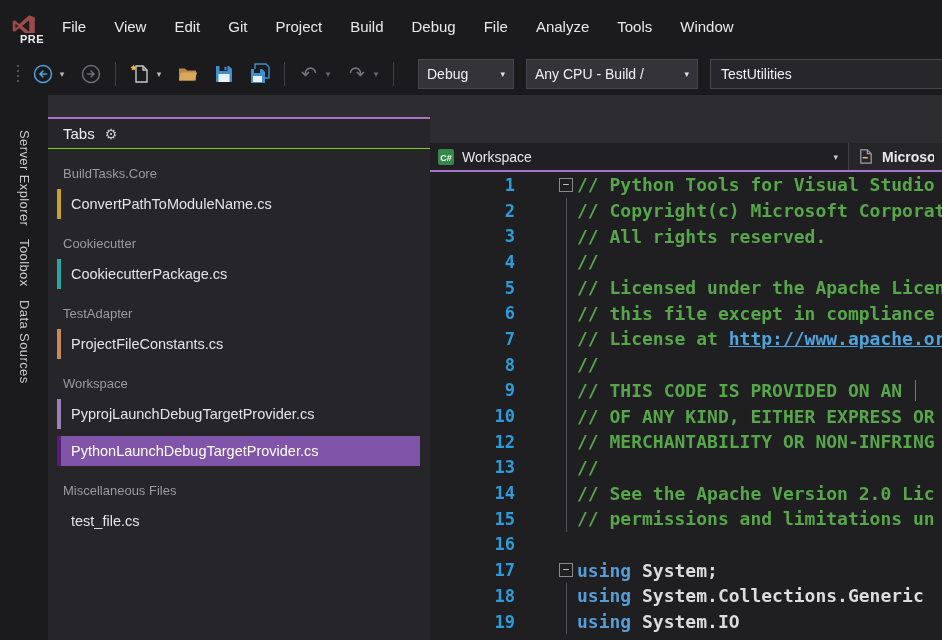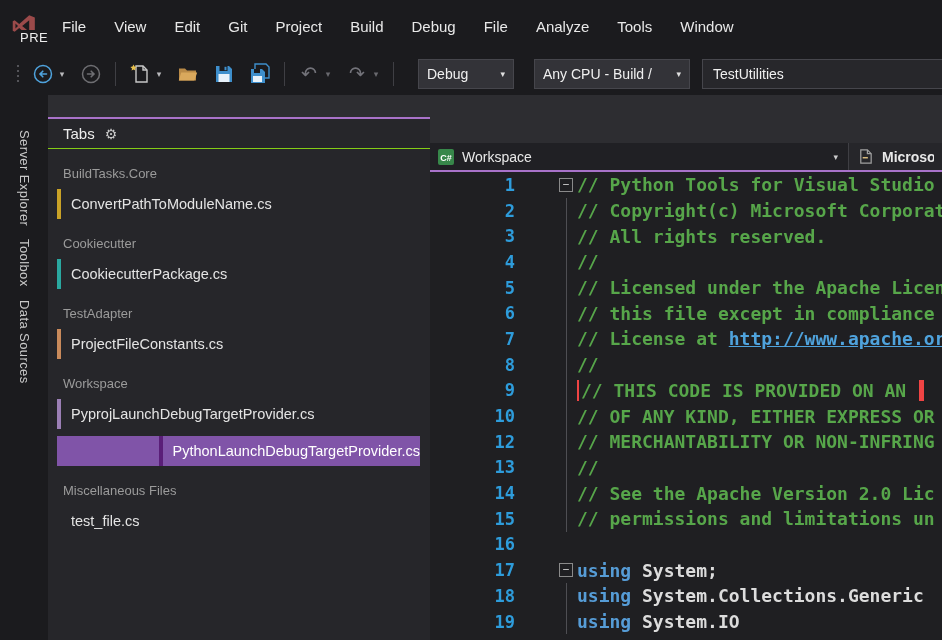--- a/index.html
+++ b/index.html
@@ -3,58 +3,58 @@
 <meta charset="utf-8">
 <style>
   html,body{margin:0;padding:0;background:#111;}
   .app{position:relative;width:942px;height:640px;overflow:hidden;background:#2D2D31;
        font-family:"Liberation Sans",sans-serif;cursor:default;-webkit-user-select:none;user-select:none;}
 
   
   .menubar{position:absolute;left:0;top:0;width:100%;height:52px;background:#1B1B1E;
            display:flex;align-items:center;color:#E8E8E8;font-size:15px;z-index:5;}
   .logo-wrap{width:48px;height:100%;position:relative;display:flex;align-items:center;justify-content:center;flex:none;}
-  .badge{position:absolute;left:19px;bottom:7px;font-size:13px;font-weight:normal;color:#EDEDED;
+  .badge{position:absolute;left:19px;bottom:7px;font-size:11px;font-weight:bold;color:#EDEDED;
          background:#1B1B1E;padding:0 1px;letter-spacing:.5px;}
   .menu-items{display:flex;align-items:center;height:100%;overflow:hidden;flex:1;}
   .menu-item{padding:0 14px;height:100%;display:flex;align-items:center;white-space:nowrap;}
 
   
   .toolbar{position:absolute;left:0;top:52px;width:100%;height:43px;background:#1B1B1E;
            display:flex;align-items:center;z-index:5;}
   .tb-handle{display:flex;flex-direction:column;gap:3px;margin-left:17px;flex:none;}
   .tb-handle i{width:2px;height:2px;border-radius:50%;background:#69696E;}
   .tb-btn{margin-left:12px;width:24px;height:24px;display:flex;align-items:center;justify-content:center;flex:none;}
   .tb-caret{width:10px;margin-left:2px;text-align:center;font-size:9px;color:#B9B9BC;flex:none;}
   .tb-caret.dis{color:#69696E;}
   .tb-sep{width:1px;height:24px;background:#3F3F44;margin-left:12px;flex:none;}
   .glyph-dis{font-size:19px;color:#73737A;line-height:19px;}
   .combo{height:30px;background:#333338;border:1px solid #46464C;box-sizing:border-box;
          display:flex;align-items:center;color:#F0F0F0;font-size:14px;padding:0 8px;flex:none;}
   .combo .val{flex:1;white-space:nowrap;overflow:hidden;}
   .combo .caret{margin-left:10px;font-size:9px;color:#E0E0E0;}
   #debug-combo{margin-left:24px;width:96px;}
-  #config-combo{margin-left:20px;width:156px;}
+  #config-combo{margin-left:12px;width:172px;}
   #searchbox{margin-left:12px;width:262px;height:30px;background:#27272B;border:1px solid #46464C;
              box-sizing:border-box;display:flex;align-items:center;padding:0 10px;font-size:14px;color:#F0F0F0;flex:none;}
 
   
   .activity{position:absolute;left:0;top:95px;width:48px;bottom:0;background:#1B1B1E;
             display:flex;flex-direction:column;align-items:center;padding-top:35px;gap:13px;box-sizing:border-box;}
   .side-tab{writing-mode:vertical-rl;font-size:13px;color:#C9C9C9;letter-spacing:.4px;white-space:nowrap;}
 
   
   .panel{position:absolute;left:48px;top:117px;width:382px;bottom:0;background:#26262A;
          border-top:2px solid var(--accent);box-sizing:border-box;overflow:hidden;}
   .panel-header{height:29px;display:flex;align-items:center;padding-left:15px;border-bottom:1px solid #84cc16;}
   .panel-title{font-size:15px;color:#EDEDED;}
   .panel-gear{margin-left:10px;font-size:14px;color:#C9C9C9;}
   .group-label{margin:16px 0 0 15px;line-height:17px;font-size:13px;color:#9B9B9B;white-space:nowrap;}
   .file-item{margin:7px 10px 0 9px;height:30px;display:flex;align-items:center;font-size:14.5px;color:#E4E4E4;}
-  .file-item.selected{background:var(--selbg);color:#FFFFFF;justify-content:flex-end;}
+  .file-item.selected{background:var(--selbg);color:#FFFFFF;}
   .file-bar{width:4px;align-self:stretch;flex:none;background:transparent;}
   .file-label{margin-left:10px;white-space:nowrap;overflow:hidden;}
 
   
   .editor-area{position:absolute;left:430px;top:143px;right:0;bottom:0;display:flex;flex-direction:column;}
   .tabstrip{height:27px;background:#26262A;border-bottom:2px solid var(--accent);display:flex;align-items:stretch;flex:none;}
   .doc-tab{display:flex;align-items:center;font-size:14px;color:#E8E8E8;padding:0 8px;white-space:nowrap;}
   .doc-tab.active{width:418px;box-sizing:border-box;background:#202024;}
   .tab-icon{display:flex;align-items:center;flex:none;}
   .tab-label{margin-left:8px;overflow:hidden;}
@@ -70,21 +70,21 @@
   .fold{width:62px;position:relative;flex:none;height:100%;}
   .fold-guide{position:absolute;right:10px;top:0;bottom:0;width:1px;background:#4E4E53;}
   .fold-box{position:absolute;right:4px;top:50%;transform:translateY(-50%);width:14px;height:14px;
             border:1px solid #8A8A8A;color:#C9C9C9;font-size:11px;line-height:11px;text-align:center;
             box-sizing:border-box;background:#1F1F22;font-style:normal;font-weight:normal;}
   .codetext{flex:1;overflow:hidden;}
   .tok.comment{color:var(--c-comment);}
   .tok.keyword{color:var(--c-keyword);}
   .tok.plain{color:var(--c-plain);}
   .tok.link{color:var(--c-link);text-decoration:underline;}
-  .selbox{border:5px solid #ef4444;padding:1px 2px 1px 2px;margin-left:-3px;}
+  .selbox{border:1px solid #ef4444;padding:1px 2px 1px 2px;margin-left:-3px;}
 </style>
 </head>
 <body>
 
 <div class="app">
 
   <div class="menubar">
     <div class="logo-wrap">
       <svg width="26" height="26" viewBox="0 0 24 24">
         <path fill="#9B4A4A" fill-rule="evenodd" d="M16.8 2 L22 4.2 V19.8 L16.8 22 L7.6 13.9 L3.4 17.2 L1.6 16.3 V7.7 L3.4 6.8 L7.6 10.1 Z

